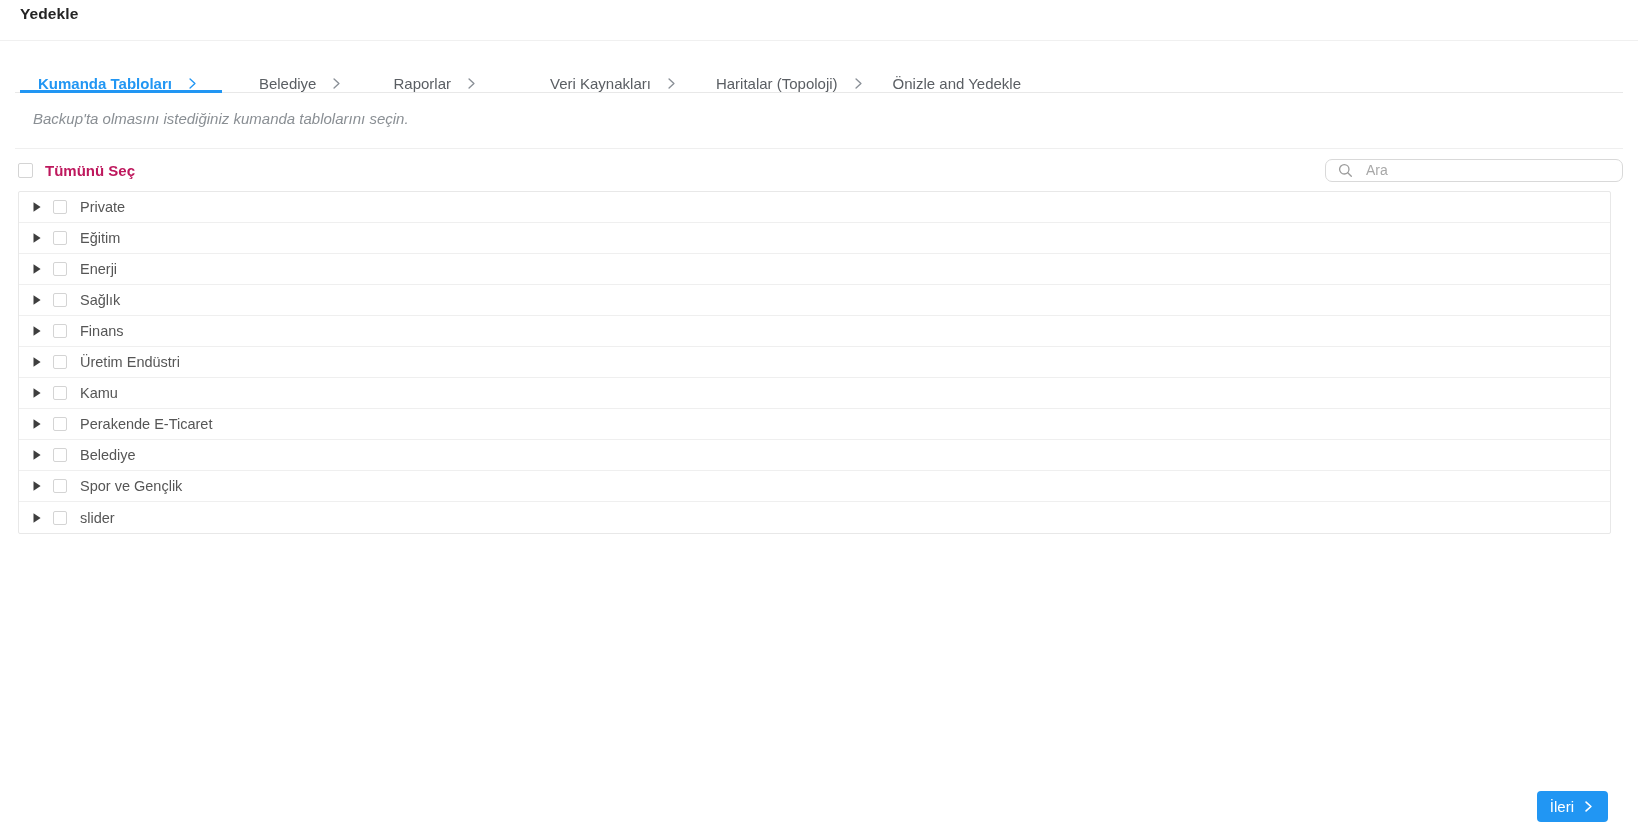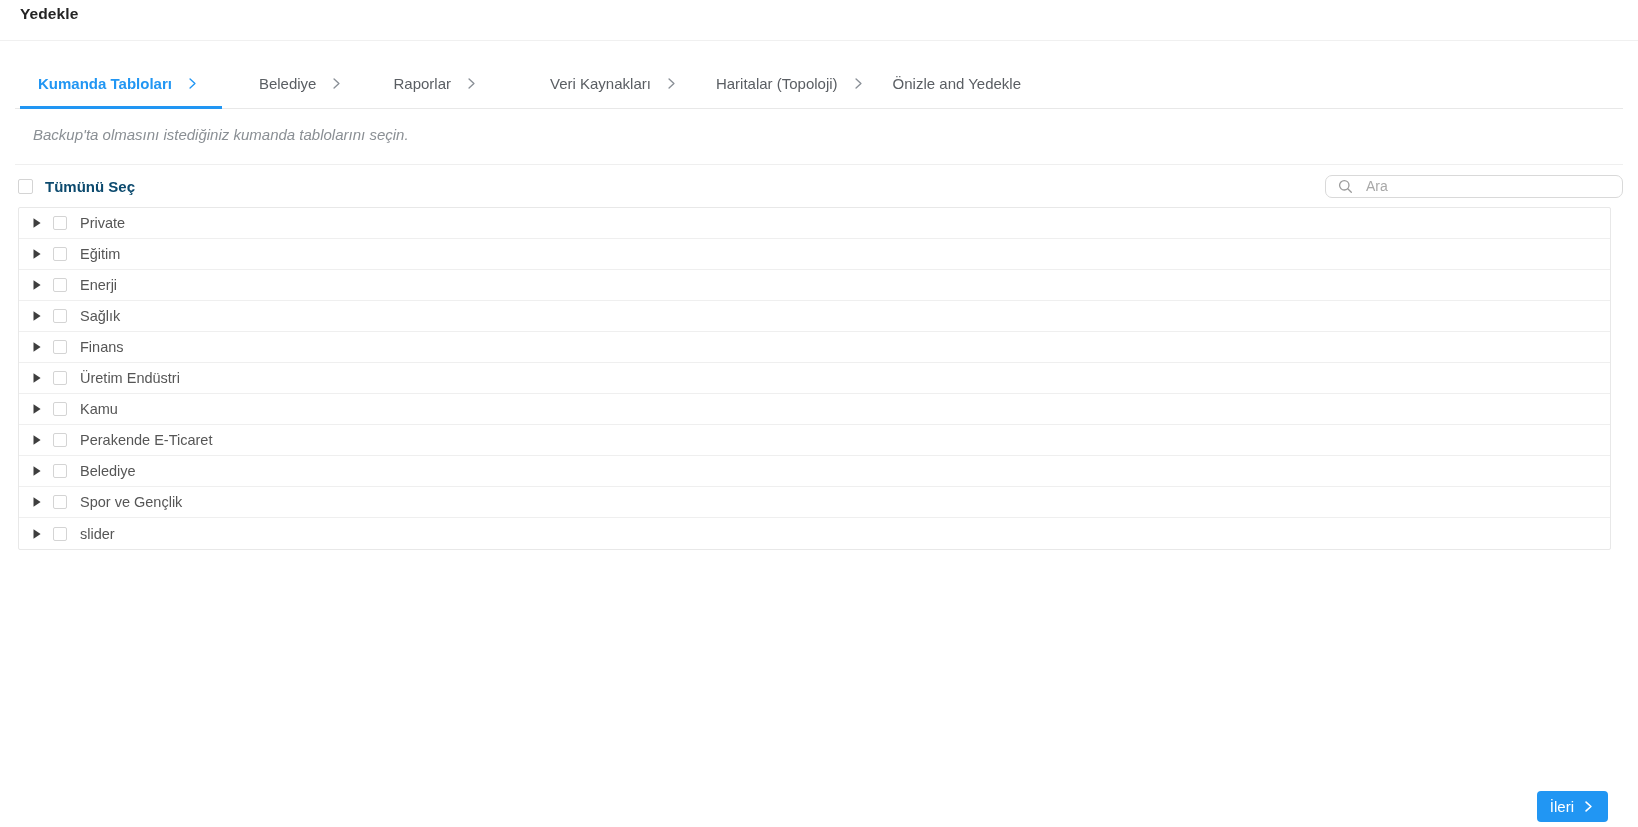--- a/index.html
+++ b/index.html
@@ -31,21 +31,21 @@
     margin: 0 15px;
     padding: 34px 0 0 23px;
     border-bottom: 1px solid #e8e8e8;
     display: flex;
     align-items: flex-start;
   }
   .tab {
     display: flex;
     align-items: center;
     gap: 14px;
-    padding-bottom: 16px;
+    padding-bottom: 0;
     position: relative;
     font-size: 15px;
     color: #5a5e63;
     cursor: pointer;
     white-space: nowrap;
   }
   .tab:nth-child(1) { margin-right: 60px; }
   .tab:nth-child(2) { margin-right: 50px; }
   .tab:nth-child(3) { margin-right: 72px; }
   .tab:nth-child(4) { margin-right: 38px; }
@@ -93,21 +93,21 @@
     width: 15px;
     height: 15px;
     border: 1px solid #d4d4d4;
     border-radius: 2px;
     background: #fff;
     flex: 0 0 auto;
   }
   .select-all-label {
     font-size: 15px;
     font-weight: 700;
-    color: #0c4a6e;
+    color: #be185d;
   }
   .search-box {
     width: 298px;
     height: 23px;
     border: 1px solid #d9d9d9;
     border-radius: 7px;
     background: #fff;
     display: flex;
     align-items: center;
     padding: 0 10px 0 12px;

